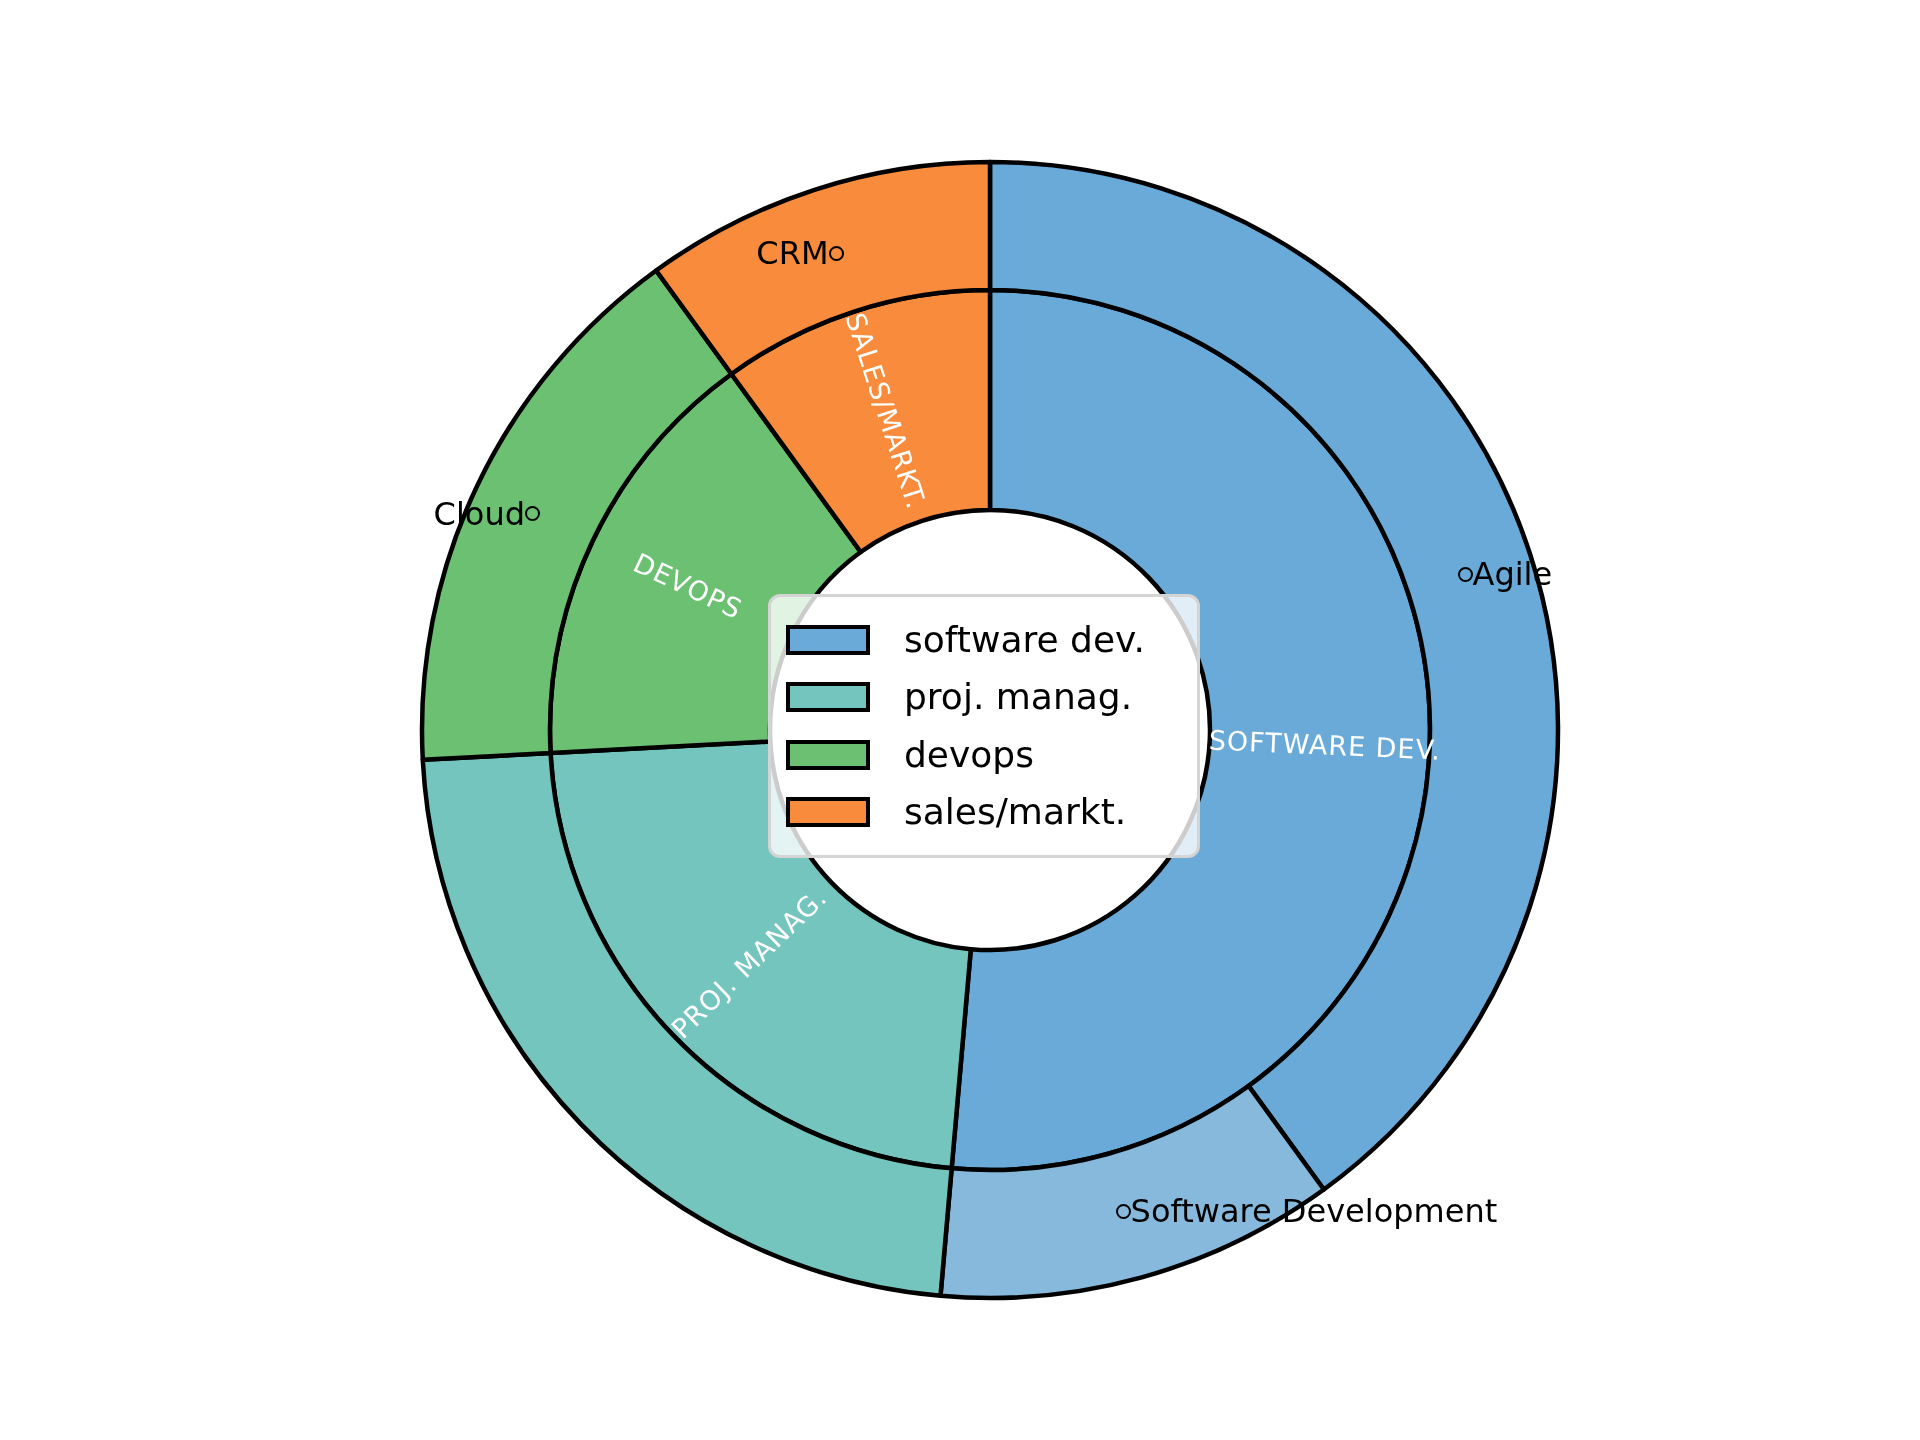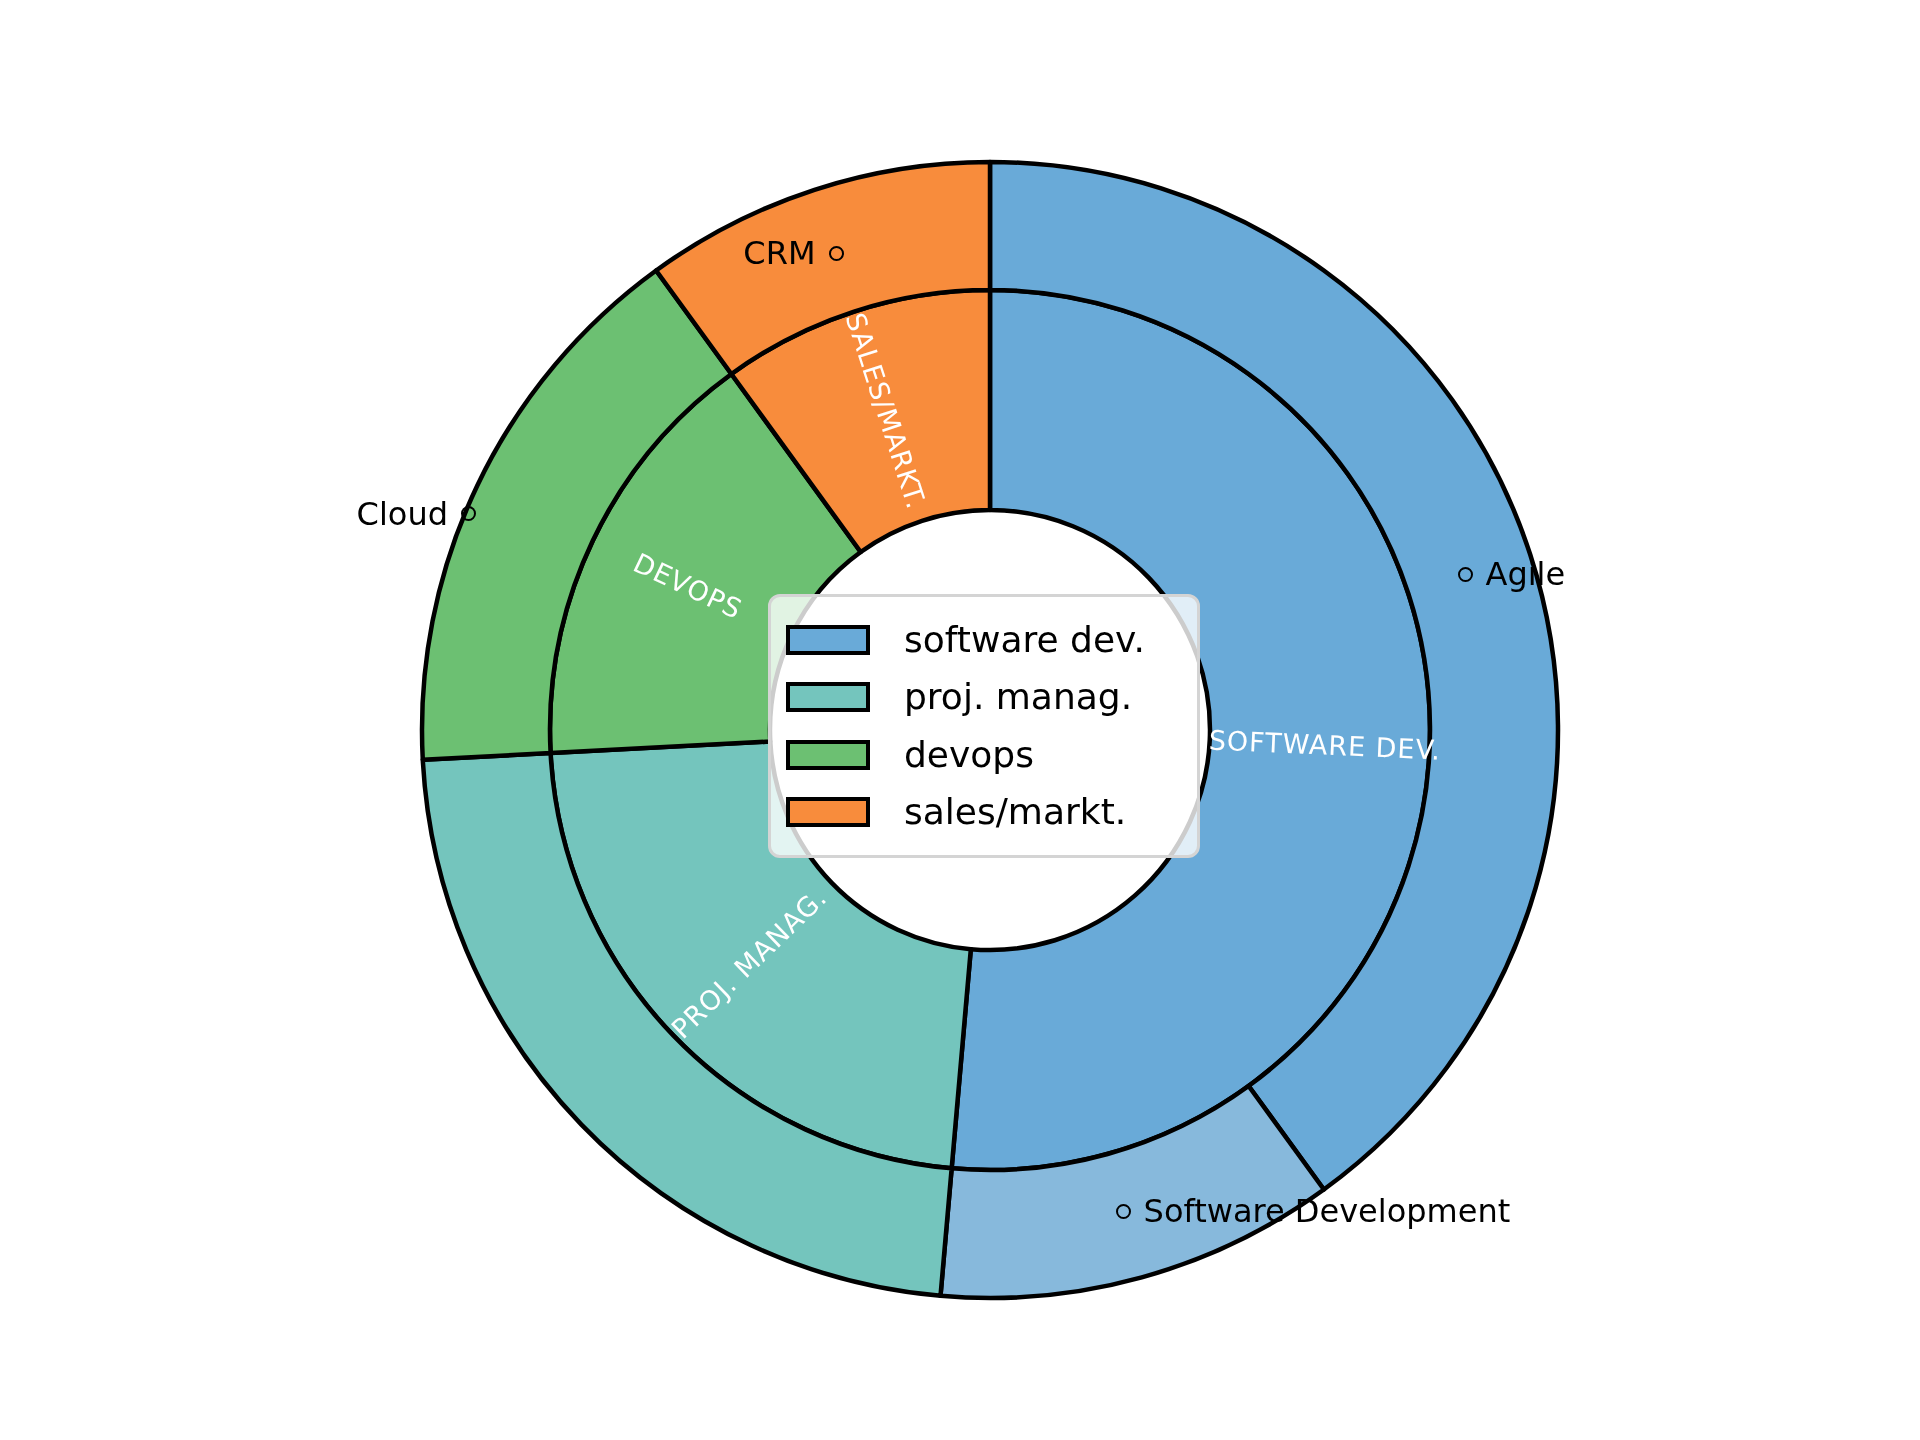--- a/index.html
+++ b/index.html
@@ -6,21 +6,21 @@
   .stage{
     position:relative;width:1920px;height:1440px;background:#ffffff;overflow:hidden;
     font-family:"DejaVu Sans","Liberation Sans",sans-serif;
   }
   svg.chart{position:absolute;left:0;top:0;}
   .inner-label{
     position:absolute;color:#ffffff;font-size:27px;letter-spacing:1px;
     white-space:nowrap;line-height:1;
   }
   .outer-label{
-    position:absolute;display:flex;align-items:center;gap:13px;
+    position:absolute;display:flex;align-items:center;
     color:#000000;font-size:32px;white-space:nowrap;line-height:1.2;
   }
   .outer-label.flip{flex-direction:row-reverse;}
   .marker{
     width:11px;height:11px;border:2px solid #000;border-radius:50%;
     background:transparent;flex:0 0 auto;
   }
   .legend{
     position:absolute;left:768px;top:594px;width:432px;height:264px;
     background:rgba(255,255,255,0.8);border:3px solid #d4d4d4;border-radius:12px;
@@ -59,21 +59,21 @@
   <span class="inner-label" style="left: 886.479px; top: 411.396px; transform: translate(-50%, -50%) rotate(72deg); color: rgb(255, 255, 255);">SALES/MARKT.</span>
 
   <div class="outer-label" style="top: 555.492px; left: 1457.53px;">
     <span class="marker"></span>
     <span>Agile</span>
   </div>
   <div class="outer-label" style="top: 1191.82px; left: 1115.62px;">
     <span class="marker"></span>
     <span>Software Development</span>
   </div>
-  <div class="outer-label flip" style="top: 494.744px; right: 1444px;">
+  <div class="outer-label flip" style="top: 494.744px; right: 1380px;">
     <span class="marker"></span>
     <span>Cloud</span>
   </div>
   <div class="outer-label flip" style="top: 234.472px; right: 1076.51px;">
     <span class="marker"></span>
     <span>CRM</span>
   </div>
 
   <div class="legend">
     <div class="legend-row">

